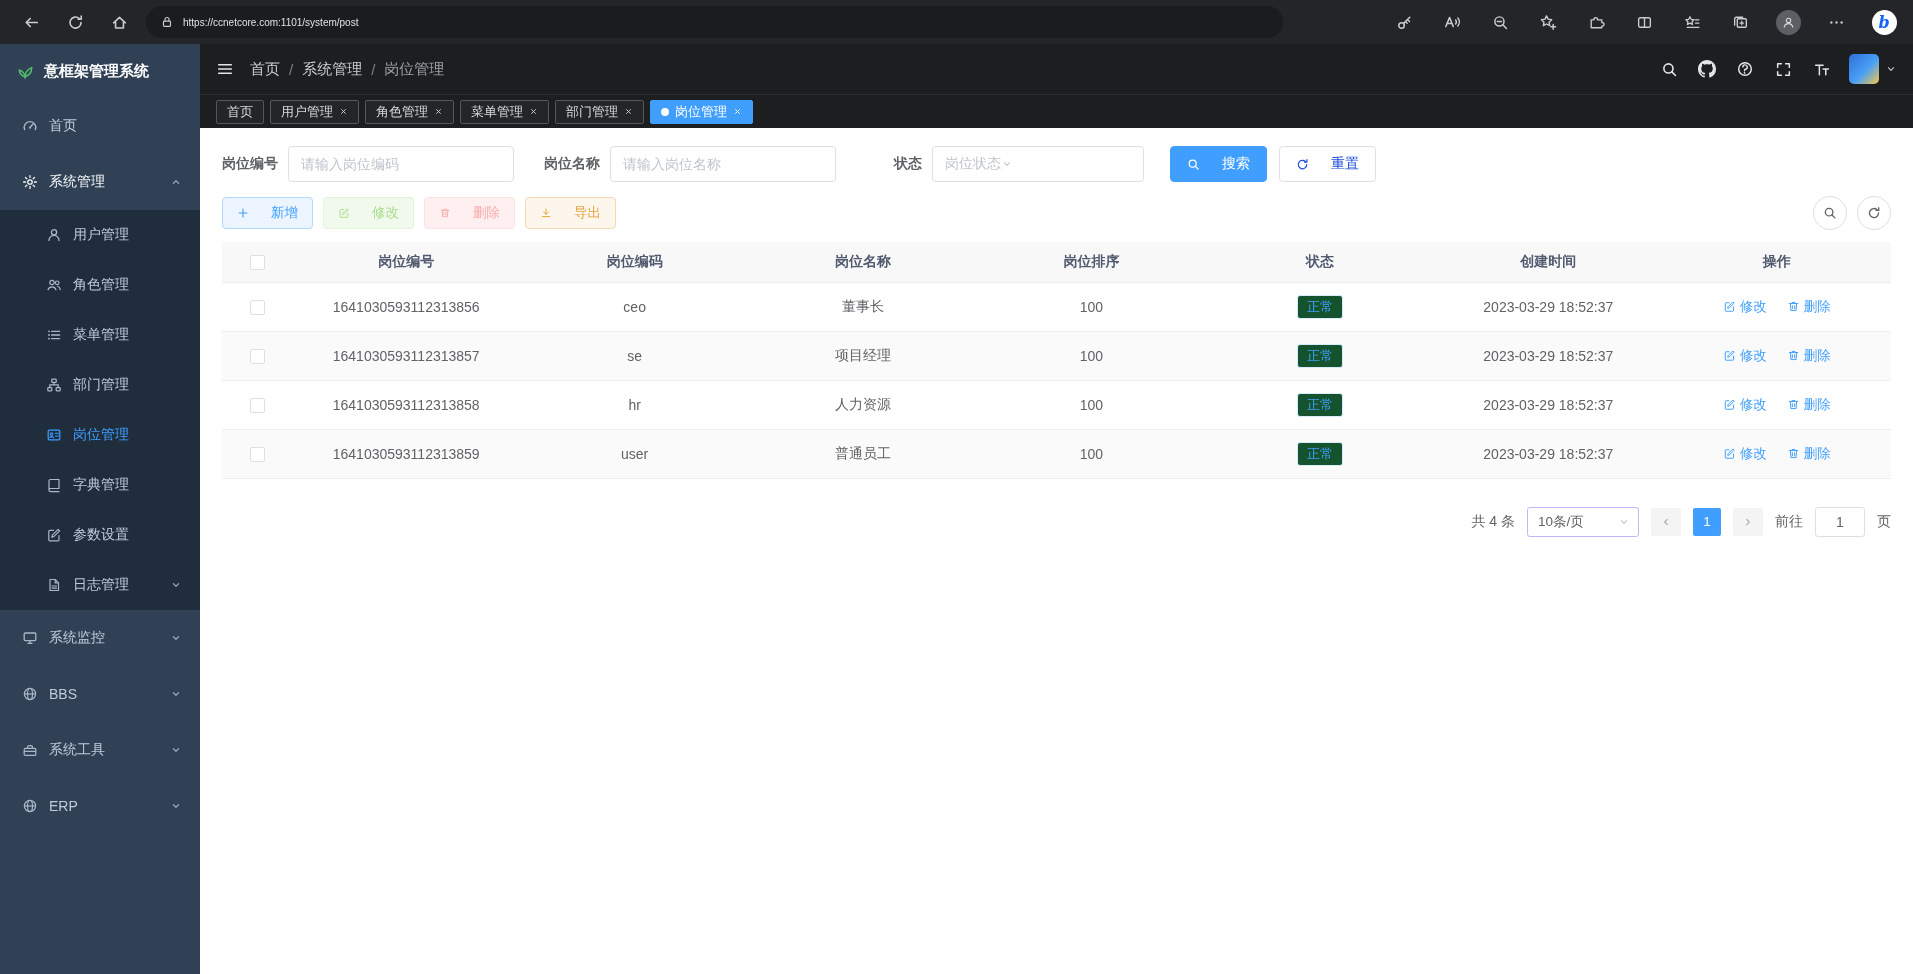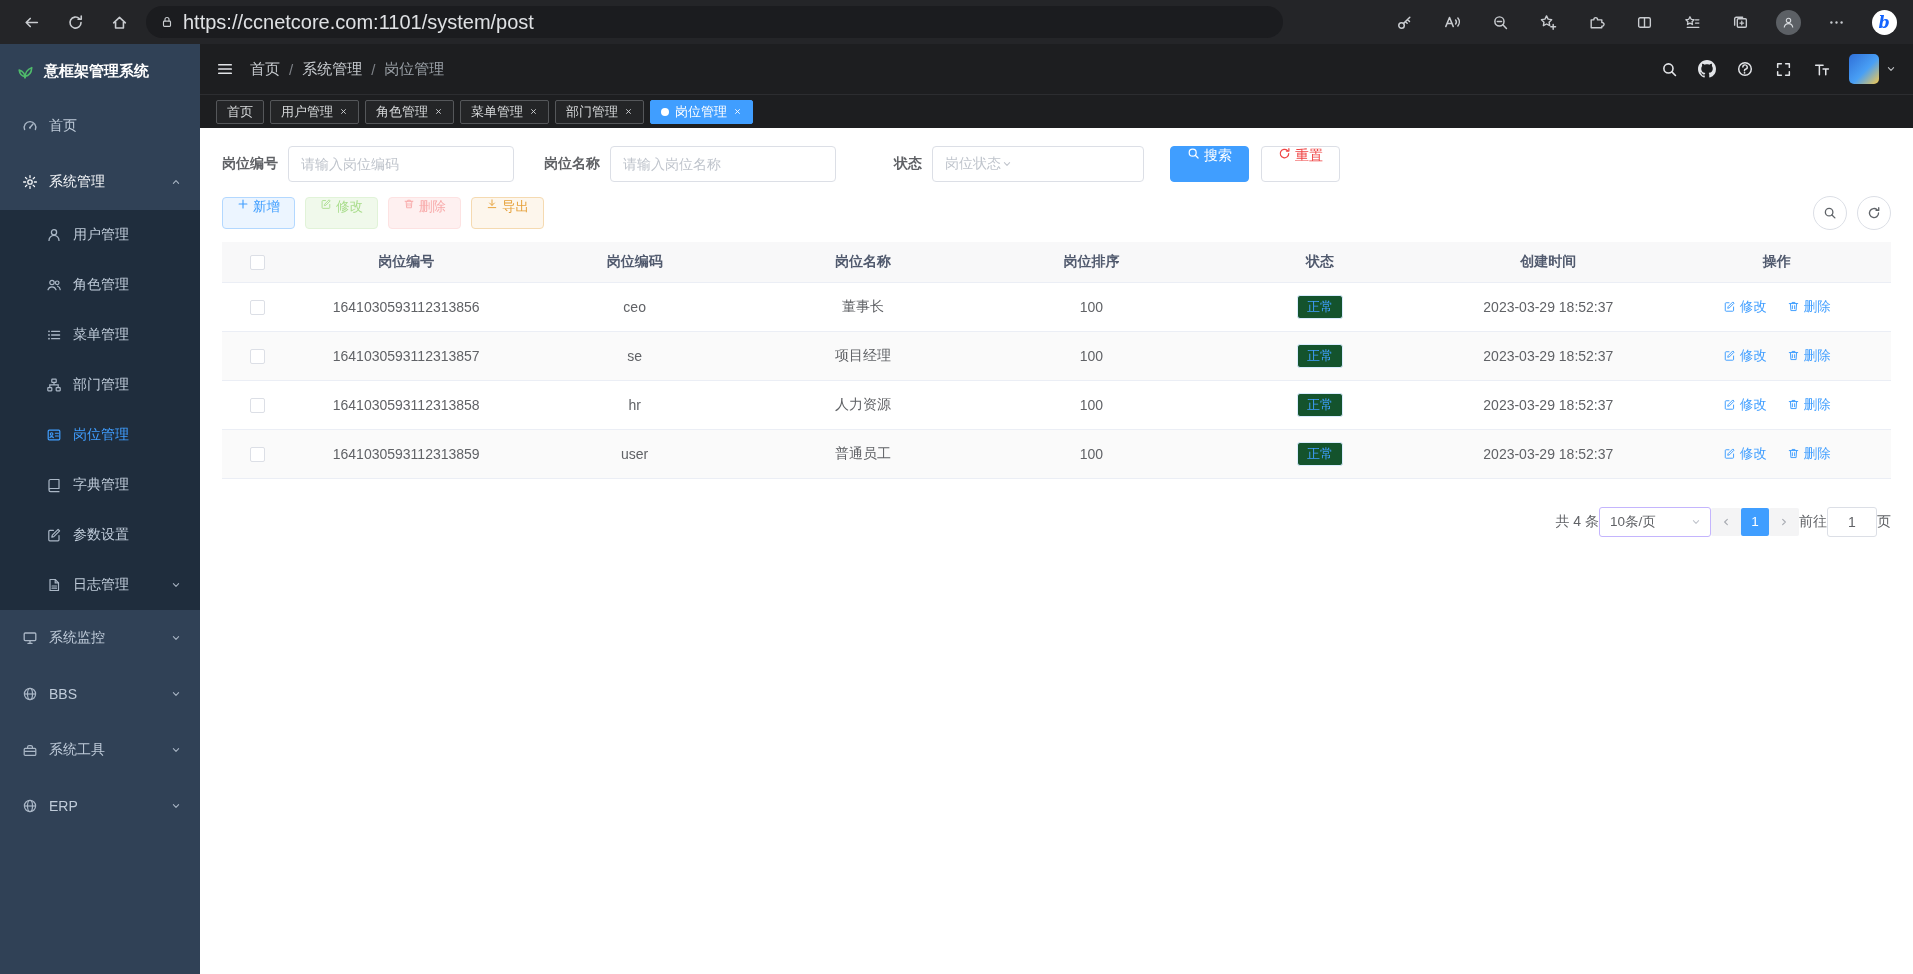--- a/index.html
+++ b/index.html
@@ -9,21 +9,21 @@
   .i14{width:14px;height:14px}.i17{width:17px;height:17px}
   .i18{width:18px;height:18px}
 
   
   .chrome{height:44px;background:#242528;display:flex;align-items:center;padding:0 14px;color:#c9ccd0}
   .chrome-left{display:flex;align-items:center;gap:10px}
   .cbtn{width:34px;height:34px;border-radius:6px;display:flex;align-items:center;justify-content:center;
     color:#c9ccd0;cursor:pointer}
   .addr{width:1137px;height:32px;margin-left:10px;background:#1b1c1f;border-radius:16px;
     display:flex;align-items:center;padding:0 14px;gap:9px;cursor:text}
-  .addr-url{color:#dfe1e4;font-size:20px;white-space:nowrap}
+  .addr-url{color:#dfe1e4;font-size:10px;white-space:nowrap}
   .chrome-right{margin-left:auto;display:flex;align-items:center;gap:18px}
   .chrome-right .cbtn{width:30px;height:30px}
   .avatar-circ{width:25px;height:25px;border-radius:50%;background:#5c6065;color:#d7dade;
     display:flex;align-items:center;justify-content:center;overflow:hidden}
   .copilot{width:25px;height:25px;border-radius:50%;background:#fff;color:#1464ff;
     display:flex;align-items:center;justify-content:center;font-size:16px;font-weight:bold;
     font-style:italic;font-family:"DejaVu Serif",serif}
 
   
   .app{display:flex;height:930px}
@@ -72,24 +72,24 @@
   .filter-row{display:flex;align-items:center;margin-bottom:14px}
   .f-label{font-size:14px;font-weight:bold;color:#606266;margin-right:10px;white-space:nowrap}
   .f-input{width:226px;height:36px;border:1px solid #dcdfe6;border-radius:4px;padding:0 12px;
     font-size:14px;color:#606266;outline:none;margin-right:30px;font-family:inherit}
   .f-input::placeholder{color:#bfc4cc}
   .lbl-status{margin-left:28px}
   .f-select{width:212px;height:36px;border:1px solid #dcdfe6;border-radius:4px;display:flex;
     align-items:center;padding:0 10px 0 12px;margin-right:26px;cursor:pointer}
   .sel-ph{color:#bfc4cc;font-size:14px}
   .sel-caret{color:#c0c4cc}
-  .btn{display:inline-flex;align-items:flex-start;gap:4px;border-radius:4px;font-size:14px;cursor:pointer;
+  .btn{display:inline-flex;align-items:center;gap:22px;border-radius:4px;font-size:14px;cursor:pointer;
     border:1px solid transparent;font-family:inherit;white-space:nowrap}
   .btn-primary{background:#409eff;border-color:#409eff;color:#fff;height:36px;padding:0 16px;margin-right:12px}
-  .btn-plain{background:#fff;border-color:#dcdfe6;color:#ef4444;height:36px;padding:0 16px}
+  .btn-plain{background:#fff;border-color:#dcdfe6;color:#1d4ed8;height:36px;padding:0 16px}
 
   .toolbar-row{display:flex;align-items:center;margin-bottom:12px}
   .btn.sm{height:32px;padding:0 14px;font-size:13.5px;margin-right:10px}
   .plain-primary{background:#ecf5ff;border-color:#b3d8ff;color:#409eff}
   .plain-success{background:#f0f9eb;border-color:#e1f3d8;color:#a9dd8c}
   .plain-danger{background:#fef0f0;border-color:#fde2e2;color:#f8a8a8}
   .plain-warning{background:#fdf6ec;border-color:#f5dab1;color:#e6a23c}
   .disabled{cursor:not-allowed}
   .tb-right{margin-left:auto;display:flex;gap:10px}
   .circle-btn{width:34px;height:34px;border:1px solid #dcdfe6;border-radius:50%;background:#fff;
@@ -105,21 +105,21 @@
   .col-cb{width:70px}
   .checkbox{display:inline-block;width:15px;height:15px;border:1px solid #dcdfe6;border-radius:2px;
     background:#fff;vertical-align:middle;cursor:pointer}
   .tag-status{display:inline-block;height:24px;line-height:22px;padding:0 9px;background:#14532d;
     border:1px solid #d9ecff;color:#409eff;font-size:13px;border-radius:3px}
   .op-link{display:inline-flex;align-items:center;gap:4px;color:#409eff;font-size:13.5px;cursor:pointer;
     text-decoration:none;vertical-align:middle}
   .op-link + .op-link{margin-left:16px}
 
   
-  .pagination{display:flex;align-items:center;justify-content:flex-end;gap:0;margin-top:28px;
+  .pagination{display:flex;align-items:center;justify-content:flex-end;gap:12px;margin-top:28px;
     color:#606266;font-size:14px}
   .pg-size{width:112px;height:30px;border:1px solid #c4b5fd;border-radius:3px;display:flex;
     align-items:center;justify-content:space-between;padding:0 8px 0 10px;font-size:13.5px;
     color:#606266;cursor:pointer}
   .pg-btn{width:30px;height:28px;background:#f4f4f5;color:#a8abb2;border-radius:2px;display:flex;
     align-items:center;justify-content:center;cursor:pointer}
   .pg-page{min-width:28px;height:28px;background:#409eff;color:#fff;border-radius:2px;display:flex;
     align-items:center;justify-content:center;font-size:13.5px;cursor:pointer}
   .pg-goto-input{width:50px;height:30px;border:1px solid #dcdfe6;border-radius:3px;text-align:center;
     font-size:14px;color:#606266;outline:none;font-family:inherit}

